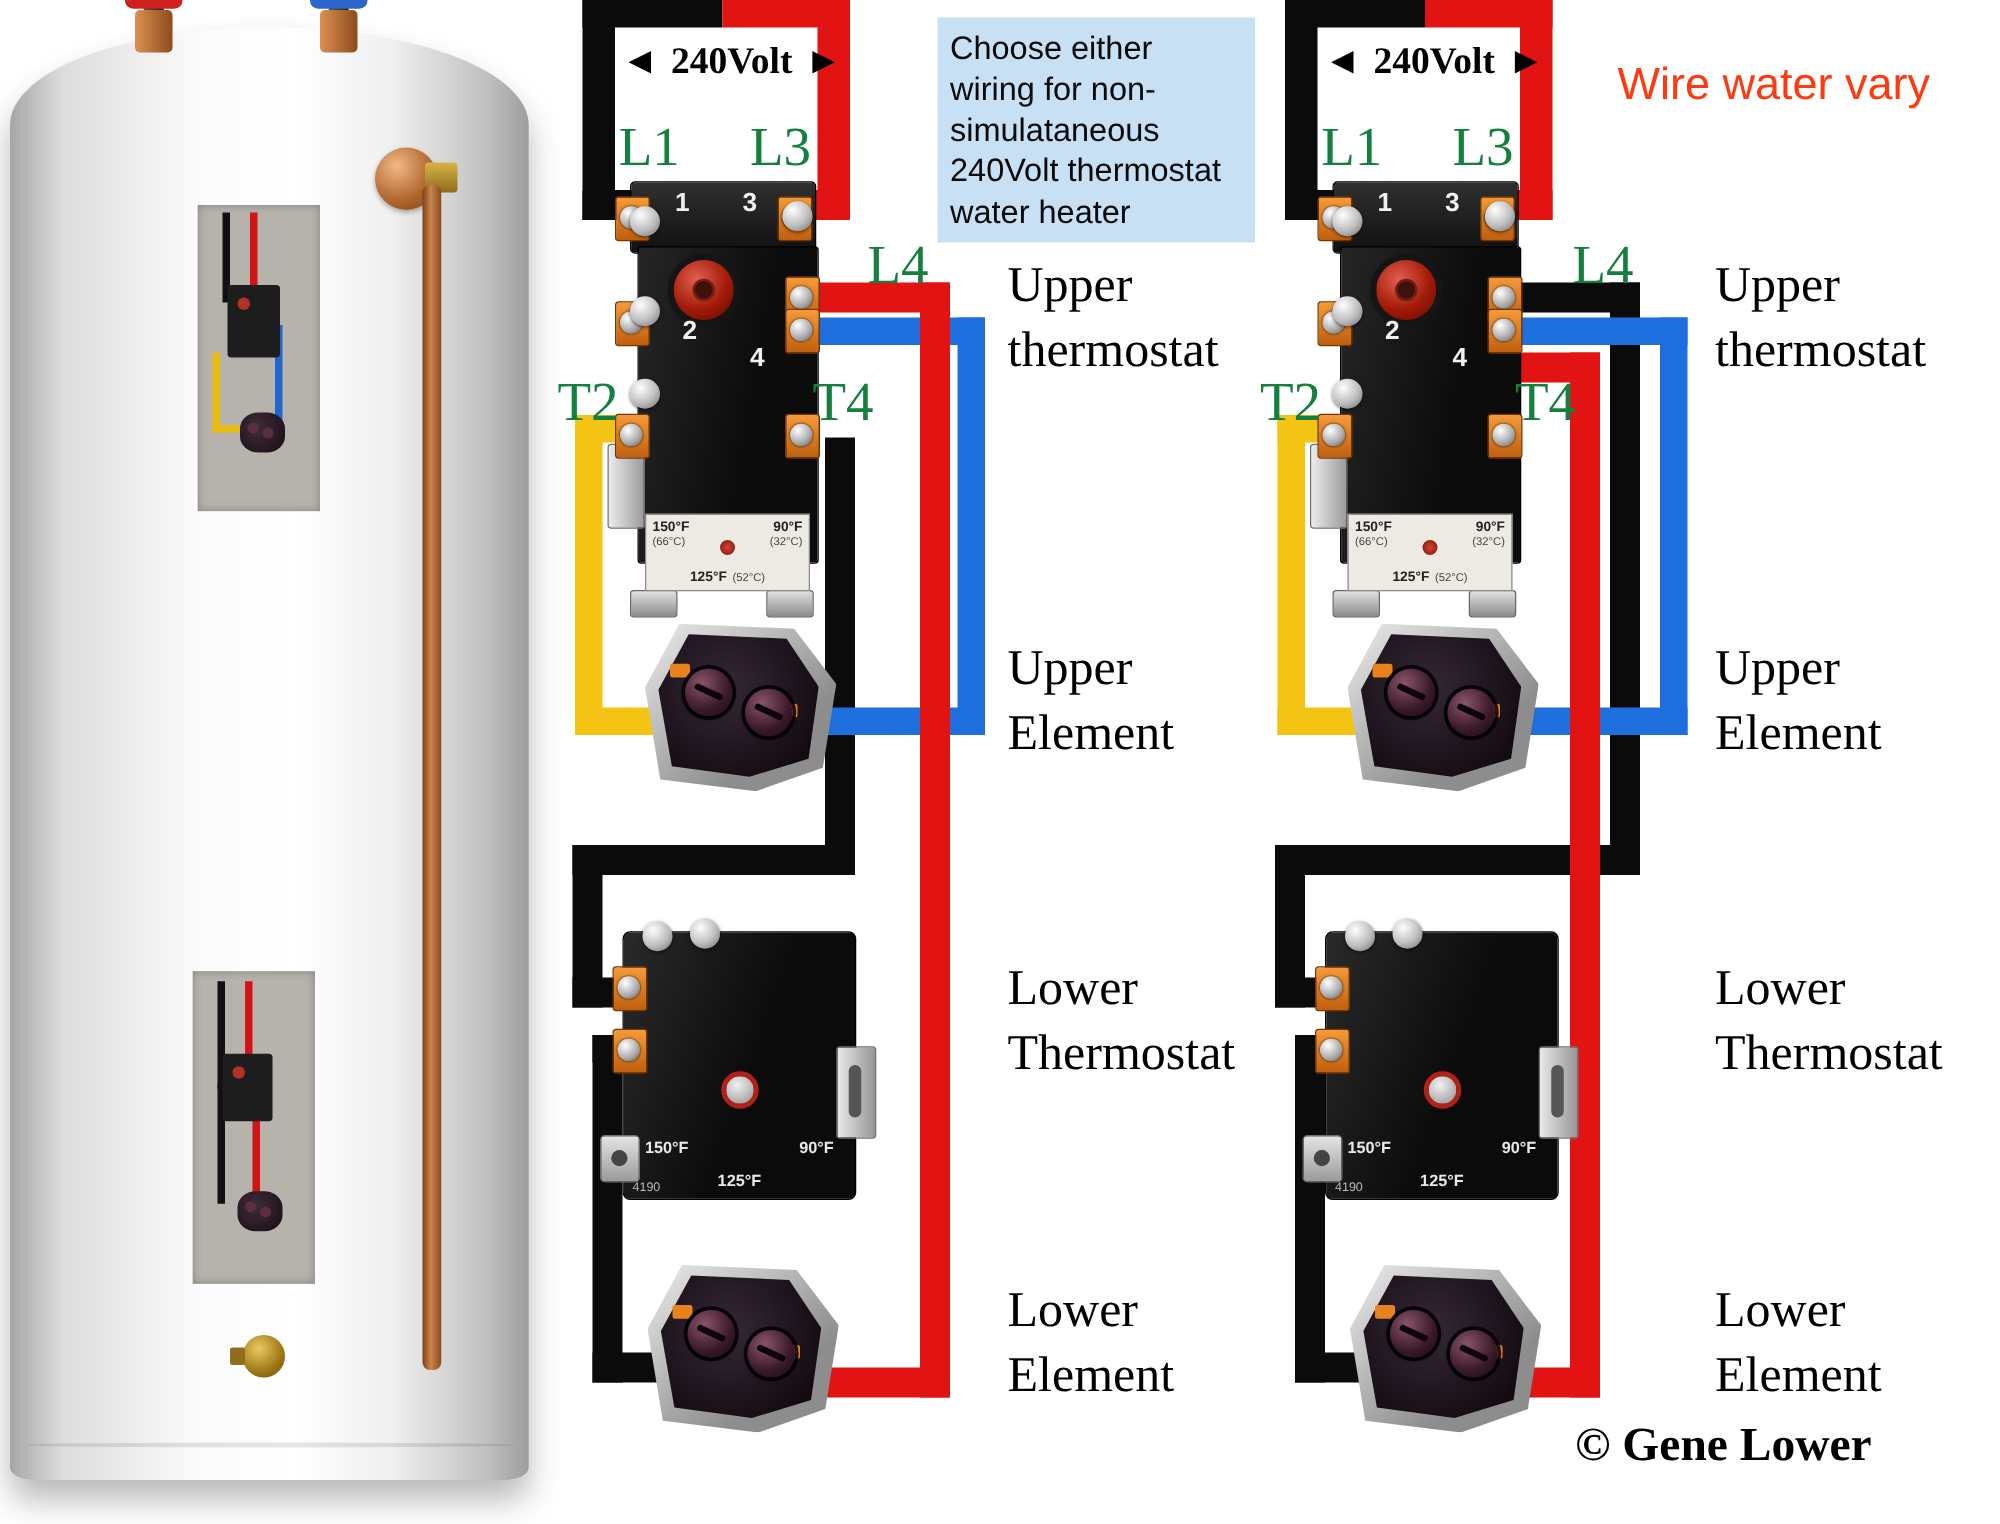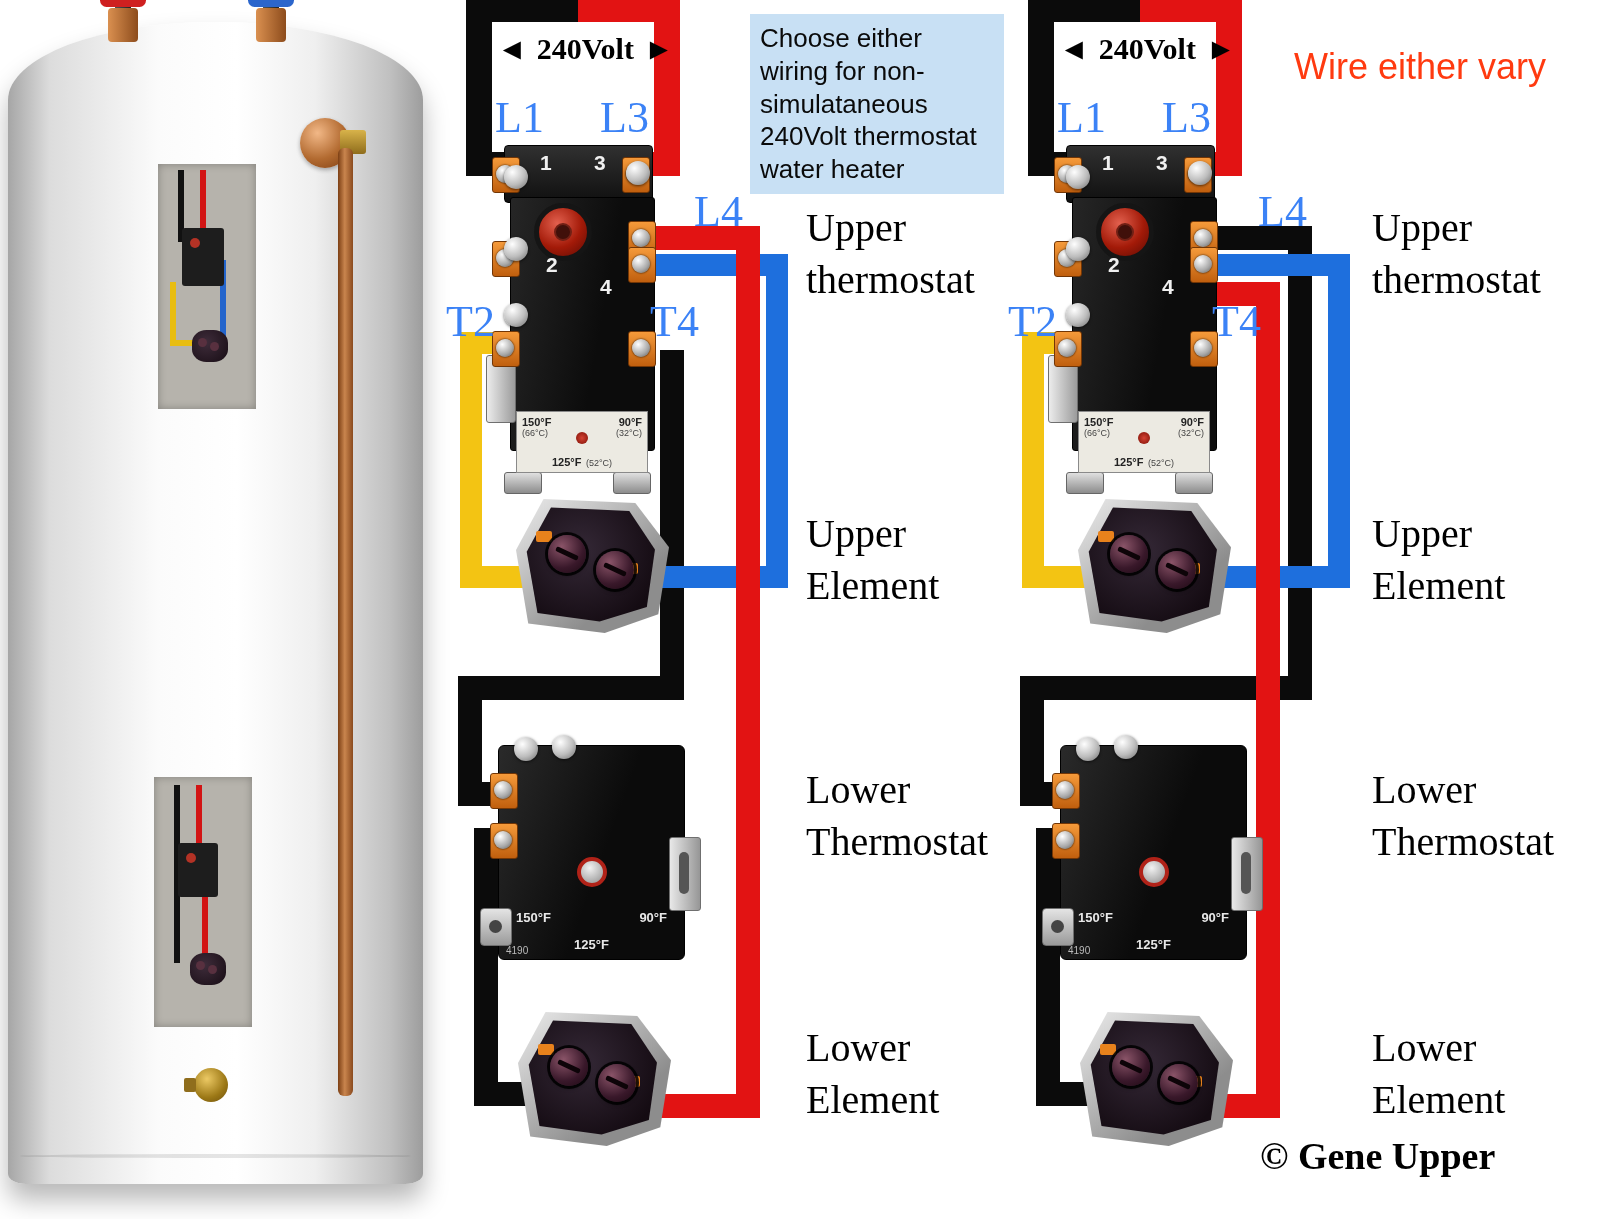--- a/index.html
+++ b/index.html
@@ -8,21 +8,21 @@
 
   
   .w{position:absolute;z-index:1}
   .wk{background:var(--wire-black,#0b0b0b)}
   .wr{background:var(--wire-red,#e21313)}
   .wb{background:var(--wire-blue,#1e6fdd)}
   .wy{background:var(--wire-yellow,#f3c413)}
   .z2{z-index:2}.z3{z-index:3}
 
   
-  .lbl{position:absolute;z-index:6;font:44px "Liberation Serif",serif;color:#3b82f6}
+  .lbl{position:absolute;z-index:6;font:44px "Liberation Serif",serif;color:#15803d}
   .side{position:absolute;z-index:6;width:235px;font:40px/1.3 "Liberation Serif",serif;color:#000}
   .voltbox{position:absolute;top:32px;width:160px;z-index:6;text-align:center;white-space:nowrap;font:700 30px "Liberation Serif",serif;color:#000}
   .voltbox span{margin:0 5px}
   .note{position:absolute;left:750px;top:14px;width:254px;min-height:170px;z-index:6;background:var(--note-bg,#c8e0f4);font:26px/1.26 "Liberation Sans",sans-serif;color:#0a0a0a;padding:8px 10px;box-sizing:border-box}
   .vary{position:absolute;left:1294px;top:46px;z-index:6;font:36px "Liberation Sans",sans-serif;color:var(--vary-red,#ff3a10)}
   .copy{position:absolute;left:1260px;top:1134px;z-index:6;font:700 38px "Liberation Serif",serif;color:#000}
 
   
   .uthermo{position:absolute;width:155px;height:345px;z-index:4}
   .ut-plate{position:absolute;left:4px;top:0;width:147px;height:56px;background:linear-gradient(#303030,#101010);border:1px solid #000;border-radius:4px}
@@ -121,22 +121,22 @@
       <div class="ministat" style="left:24px;top:66px;width:40px;height:54px"></div>
       <i class="mw r" style="left:48px;top:116px;width:6px;height:62px"></i>
       <i class="mw k" style="left:20px;top:90px;width:6px;height:96px"></i>
       <div class="minielem" style="left:36px;top:176px;width:36px;height:32px"></div>
     </div>
 
     <i class="drain"></i>
   </div>
 
   <div class="note">Choose either wiring for non-simulataneous 240Volt thermostat water heater</div>
-  <div class="vary">Wire either vary</div>
-  <div class="copy">© Gene Upper</div>
+  <div class="vary">Wire water vary</div>
+  <div class="copy">© Gene Lower</div>
 
   <div class="layer">
 
     <i class="w wk" style="left:466px;top:0;width:112px;height:22px"></i>
     <i class="w wr" style="left:578px;top:0;width:102px;height:22px"></i>
     <i class="w wk" style="left:466px;top:0;width:26px;height:176px"></i>
     <i class="w wr" style="left:654px;top:0;width:26px;height:176px"></i>
     <i class="w wk" style="left:466px;top:152px;width:62px;height:24px"></i>
     <i class="w wr" style="left:618px;top:152px;width:62px;height:24px"></i>
 

